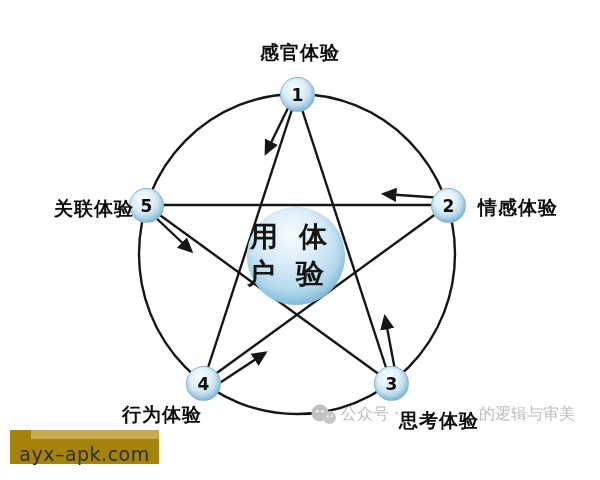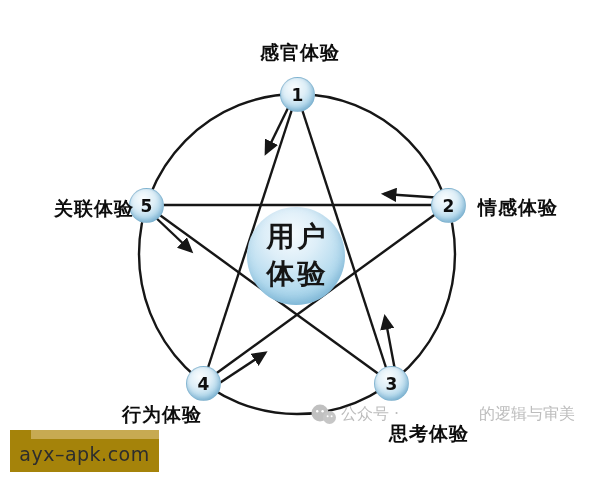--- a/index.html
+++ b/index.html
@@ -10,21 +10,21 @@
   }
   .stage{position:absolute;inset:0;width:600px;height:480px;}
   svg.lines{position:absolute;left:0;top:0;z-index:1;}
 
   
   .center-sphere{
     position:absolute;z-index:2;
     left:247px;top:207px;width:98px;height:98px;border-radius:50%;
     background:radial-gradient(circle at 45% 28%, #f6fbfe 0%, #ddeef8 30%, #b3daee 62%, #85c0de 88%, #74b4d6 100%);
     box-shadow:inset -2px -4px 8px rgba(90,150,190,.35);
-    display:flex;flex-direction:column;align-items:center;justify-content:center;
+    display:flex;flex-direction:row;align-items:center;justify-content:center;
   }
   .center-sphere .ln{
     font-size:28px;font-weight:bold;color:#151515;line-height:1.32;letter-spacing:3px;
     text-indent:3px;
   }
 
   
   .node{
     position:absolute;z-index:3;width:33px;height:33px;border-radius:50%;
     background:radial-gradient(circle at 40% 30%, #fafdfe 0%, #ddeef7 38%, #abd4e9 70%, #7cb6d5 100%);
@@ -39,33 +39,33 @@
   .node-4{left:186px;top:366px;}
   .node-5{left:129px;top:188px;}
 
   
   .exp-label{
     position:absolute;z-index:5;font-weight:bold;font-size:19px;color:#0d0d0d;
     letter-spacing:1px;white-space:nowrap;
   }
   .lbl-sensory{left:260px;top:40px;}
   .lbl-emotional{left:478px;top:195px;}
-  .lbl-thinking{left:389px;top:408px;margin-top:13px;}
+  .lbl-thinking{left:399px;top:408px;}
   .lbl-behavioral{left:122px;top:402px;}
   .lbl-relational{left:54px;top:196px;text-align:right;}
 
   
   .watermark{position:absolute;z-index:4;color:#bdbdbd;font-size:16px;white-space:nowrap;}
   .wm-prefix{left:341px;top:404px;}
   .wm-suffix{left:479px;top:404px;}
   .wm-icon{position:absolute;z-index:4;left:310px;top:403px;width:28px;height:24px;}
 
   
   .banner{
-    position:absolute;z-index:6;left:10px;top:430px;width:149px;height:42px;
+    position:absolute;z-index:6;left:10px;top:430px;width:149px;height:34px;
     background:#a5830a;
     text-decoration:underline;
   }
   .banner-strip{
     position:absolute;left:21px;top:0;right:0;height:9px;background:#c7aa52;
   }
   .banner-text{
     position:absolute;left:0;right:0;top:13px;text-align:center;
     font-size:19px;color:#2d2d2d;letter-spacing:.5px;
   }

